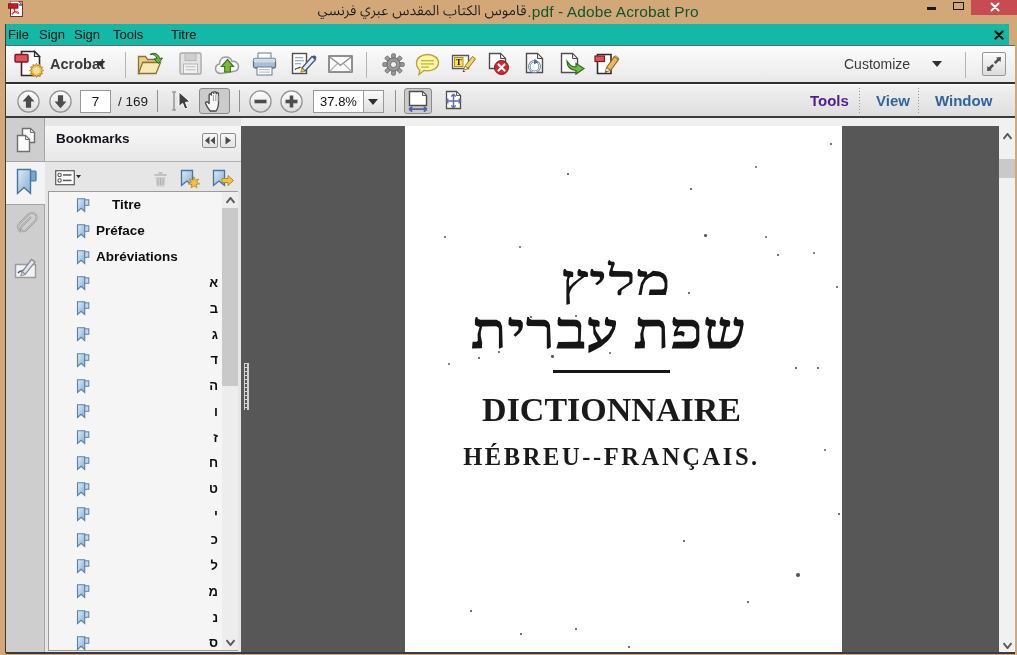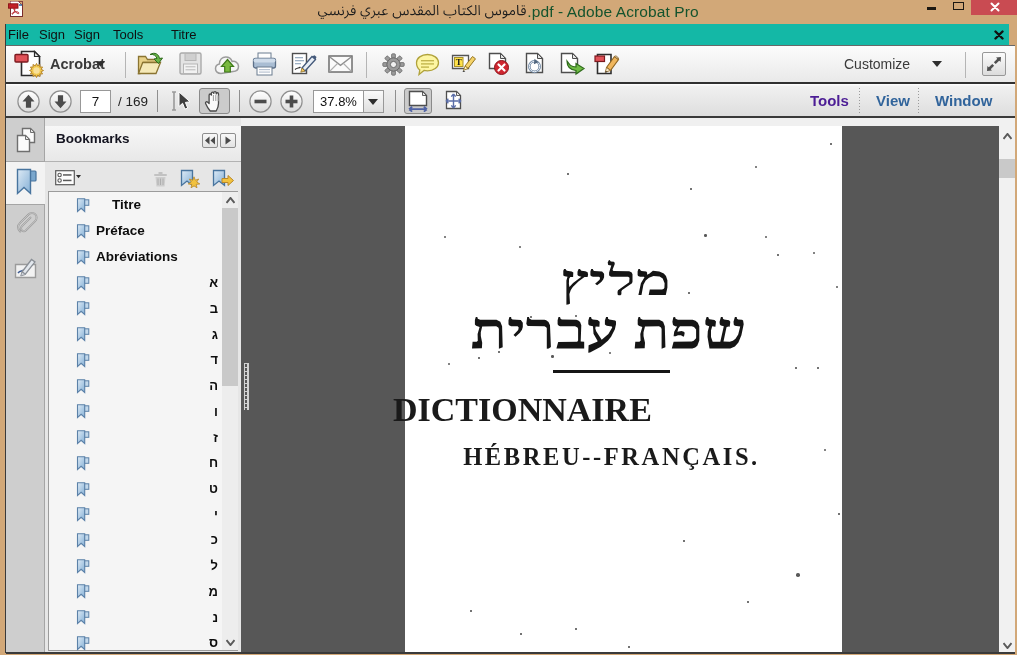--- a/index.html
+++ b/index.html
@@ -449,21 +449,21 @@
 <div class="ab" style="left:243.5px;top:363px;width:5px;height:47px;background-image:repeating-linear-gradient(#e8e8e8 0 1.5px,transparent 1.5px 4px),repeating-linear-gradient(to right,#e8e8e8 0 1.5px,transparent 1.5px 3.5px);background-blend-mode:normal;opacity:.85"></div>
 
 <div id="page" class="ab"></div>
 <svg class="ab" style="left:563px;top:260px" width="105" height="45" viewBox="0 0 105.0 61.7" preserveAspectRatio="none">
     <path d="M75.4 12.3L74.6 15.9L74.6 20.4L75.1 21.8L77.1 22.9L81.0 22.9L81.5 23.5L77.9 31.8L75.4 48.0L78.5 48.0L80.4 34.1L82.7 28.2L86.0 24.3L90.5 22.1L96.6 22.6L99.7 25.4L101.6 31.8L101.4 38.0L100.8 39.4L99.1 40.5L86.8 40.5L85.7 48.0L102.8 48.0L104.4 37.7L104.4 27.9L103.0 22.1L100.8 18.4L96.3 15.6L89.9 14.8L86.6 18.4L84.1 20.1L84.1 17.0L83.2 15.6L78.5 15.1L77.1 13.7L77.1 12.3ZM28.2 12.3L27.4 15.9L27.4 20.4L27.9 21.8L29.9 22.9L36.0 22.9L37.1 24.3L36.6 27.1L32.1 32.7L34.1 34.6L38.3 30.2L40.2 26.8L41.1 23.7L41.1 18.7L39.1 15.6L31.3 15.1L30.2 14.2L29.9 12.3ZM17.3 12.3L15.6 12.3L14.5 16.2L14.5 20.4L15.6 22.1L18.4 22.9L10.1 31.6L6.4 36.9L5.9 33.0L6.1 25.7L7.3 23.2L10.1 23.2L10.3 17.3L8.7 15.6L3.9 14.8L2.8 13.4L2.8 12.3L1.1 12.3L0.3 14.8L0.3 21.2L1.7 22.3L4.5 22.9L3.4 28.2L3.4 61.4L5.9 60.6L7.0 59.5L6.4 46.6L7.8 41.1L9.8 37.1L15.4 29.6L21.5 23.2L24.6 23.2L25.1 19.8L24.6 16.8L22.3 15.4L18.4 14.8L17.3 13.4ZM46.6 0.0L45.8 0.3L44.7 3.4L45.2 6.7L48.3 7.5L46.1 17.0L46.1 20.7L46.6 21.8L48.3 22.9L65.1 22.9L66.5 24.3L66.2 30.4L55.0 41.6L54.5 43.8L54.7 47.5L55.6 48.3L57.5 48.3L58.4 46.9L58.4 43.0L59.2 41.3L69.0 31.8L69.5 29.9L69.5 19.5L68.7 17.0L66.2 15.4L50.5 15.1L49.7 14.2L49.7 12.8L51.7 5.9L51.7 3.6L50.8 2.5L47.8 2.0Z" fill="#151515" fill-rule="evenodd"></path>
   </svg>
 <svg class="ab" style="left:472px;top:317px" width="272" height="36" viewBox="0 0 272.0 42.7" preserveAspectRatio="none">
     <path d="M234.6 0.0L233.4 4.4L233.4 8.5L234.3 9.9L237.2 11.1L235.8 16.9L235.5 23.4L237.5 37.4L258.3 37.4L262.9 35.1L266.4 30.1L269.4 21.6L271.7 8.5L271.1 4.1L270.0 3.2L266.2 2.9L265.0 2.0L264.7 0.0L262.9 0.0L261.5 5.6L261.8 9.1L262.9 10.5L268.2 11.4L266.2 20.7L263.5 25.7L260.9 28.3L257.7 29.5L251.5 29.2L254.5 12.3L256.2 11.4L257.7 11.7L258.3 5.6L257.1 3.8L252.1 2.9L251.0 2.0L250.7 0.0L248.9 0.0L247.5 5.8L247.8 8.8L248.9 10.2L251.8 11.1L248.3 29.5L240.7 29.5L239.0 23.7L239.0 16.1L240.2 11.1L243.4 11.7L244.0 5.3L242.5 3.5L237.5 2.6L236.4 1.2L236.4 0.0ZM201.3 0.3L200.4 5.6L201.0 9.6L203.1 11.1L205.1 11.4L202.2 17.5L201.6 22.8L203.6 22.8L206.0 21.6L208.9 21.6L211.5 23.4L212.1 22.5L212.7 18.7L211.8 17.5L209.5 16.7L205.4 17.5L206.3 13.7L208.0 11.1L219.7 11.1L222.0 12.0L224.1 14.9L224.1 25.1L221.7 28.3L219.7 29.2L201.6 29.5L199.8 37.4L220.3 37.4L223.2 36.2L225.3 34.2L227.3 28.0L227.3 11.1L225.8 6.7L223.5 4.4L220.6 3.2L206.0 3.2L203.6 2.0L203.1 0.0ZM166.5 0.0L165.7 3.5L165.7 8.8L166.8 10.5L170.3 12.0L168.3 20.2L168.6 28.3L167.4 29.5L163.3 29.5L162.7 37.4L172.7 37.1L173.0 30.4L171.5 22.5L171.5 18.1L173.0 11.4L187.0 11.1L189.0 12.6L189.6 14.3L189.6 37.7L193.4 35.9L192.8 11.1L191.1 5.6L187.3 3.2L170.9 3.2L168.6 2.0L168.0 0.0ZM143.2 4.1L137.3 2.9L136.1 2.0L135.9 0.0L134.1 0.0L132.9 4.1L132.9 8.8L134.7 10.5L139.9 11.4L140.2 12.6L136.4 20.2L129.7 26.9L124.2 16.9L123.3 13.7L123.6 11.4L127.4 11.7L127.7 5.6L125.6 3.5L120.7 2.9L119.2 1.5L119.2 0.0L117.4 0.0L116.3 4.1L116.3 8.5L117.4 10.2L121.0 11.1L121.5 19.9L125.6 28.6L125.3 29.5L116.6 33.6L116.3 42.4L118.0 42.1L128.8 35.4L135.9 28.3L139.1 23.4L142.9 14.6L144.0 8.5L144.0 5.3ZM86.5 0.0L85.6 3.8L85.6 8.5L86.8 10.5L88.2 11.1L103.1 11.1L105.5 12.6L106.1 14.0L106.1 27.8L105.2 29.5L86.2 29.8L84.4 37.4L112.2 37.4L112.2 29.5L108.7 29.2L109.3 9.9L108.1 5.8L106.3 4.1L104.3 3.2L89.7 2.9L88.2 1.5L88.2 0.0ZM55.2 0.0L54.3 7.9L55.2 10.2L56.1 10.8L72.5 11.1L74.2 12.3L74.8 13.4L74.8 37.7L76.8 37.4L78.9 35.6L78.0 9.9L76.5 5.8L74.2 3.8L72.5 3.2L59.6 3.2L57.3 1.8L57.0 0.0ZM37.4 0.0L36.5 3.8L36.5 8.5L37.1 9.9L39.1 11.1L45.6 11.1L46.7 12.6L46.2 15.5L41.5 21.3L43.5 23.4L47.9 18.7L50.0 15.2L50.8 12.0L50.8 6.7L48.8 3.5L40.6 2.9L39.4 2.0L39.1 0.0ZM3.8 0.0L2.9 3.5L2.9 8.8L4.1 10.5L7.6 12.0L5.6 20.2L5.8 28.3L4.7 29.5L0.6 29.5L0.0 37.4L9.9 37.1L10.2 30.4L8.8 22.5L8.8 18.1L10.2 11.4L24.2 11.1L26.3 12.6L26.9 14.3L26.9 37.7L30.7 35.9L30.1 11.1L28.3 5.6L24.5 3.2L8.2 3.2L5.8 2.0L5.3 0.0Z" fill="#151515" fill-rule="evenodd"></path>
   </svg>
 <div class="ab" style="left:553px;top:370px;width:117px;height:2.6px;background:#161616"></div>
-<div class="ab" id="dict" style="left:393px;top:391px;width:437px;font-family:'Liberation Serif',serif;font-weight:bold;font-size:34px;color:#1a1a1a">DICTIONNAIRE</div>
+<div class="ab" id="dict" style="left:393px;top:391px;width:437px;text-align:center;font-family:'Liberation Serif',serif;font-weight:bold;font-size:34px;color:#1a1a1a">DICTIONNAIRE</div>
 <div class="ab" id="hf" style="left:393px;top:442.5px;width:437px;text-align:center;font-family:'Liberation Serif',serif;font-weight:bold;font-size:24.5px;letter-spacing:2.6px;color:#1a1a1a">HÉBREU--FRANÇAIS.</div>
 <div class="spk" style="left:444px;top:236px;width:2px;height:2px"></div>
 <div class="spk" style="left:519px;top:246px;width:2px;height:2px"></div>
 <div class="spk" style="left:704px;top:234px;width:2.5px;height:2.5px"></div>
 <div class="spk" style="left:765px;top:236px;width:2px;height:2px"></div>
 <div class="spk" style="left:777px;top:254px;width:1.5px;height:1.5px"></div>
 <div class="spk" style="left:813px;top:252px;width:2px;height:2px"></div>
 <div class="spk" style="left:688px;top:292px;width:1.5px;height:1.5px"></div>
 <div class="spk" style="left:795px;top:367px;width:1.5px;height:1.5px"></div>
 <div class="spk" style="left:817px;top:367px;width:1.5px;height:1.5px"></div>

